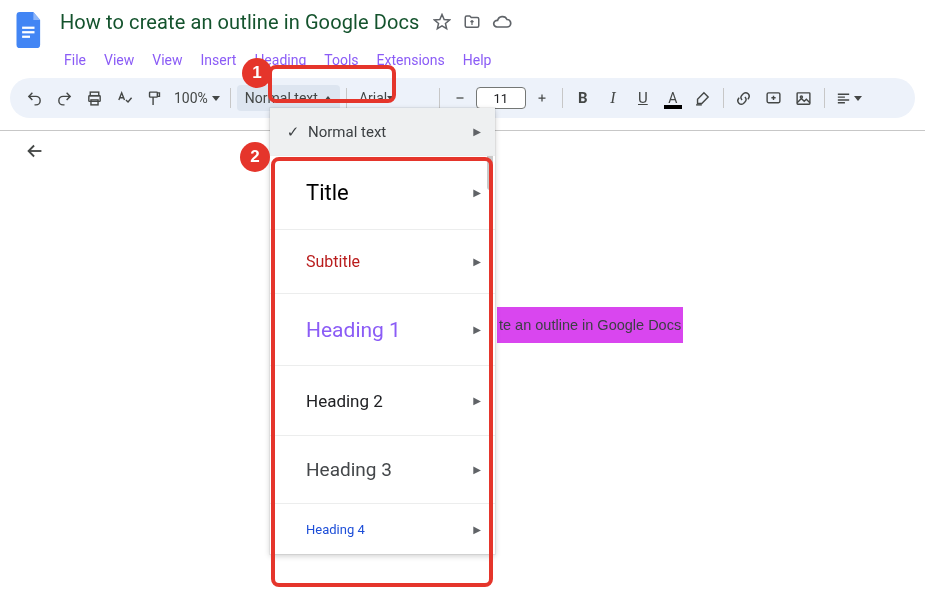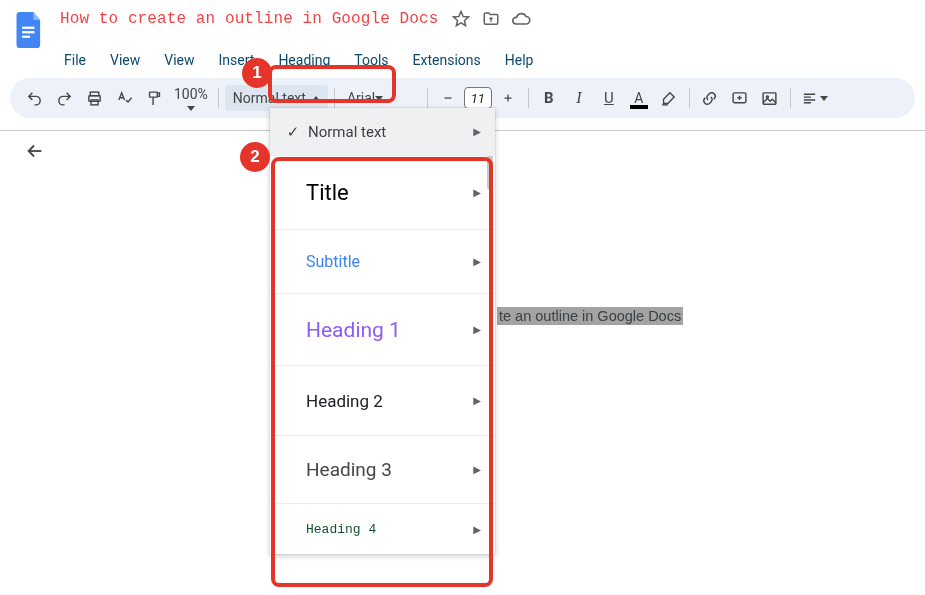--- a/index.html
+++ b/index.html
@@ -22,32 +22,31 @@
   }
   .docs-icon {
     width: 36px; height: 44px;
     display: flex; align-items: flex-start; justify-content: center;
     padding-top: 4px;
   }
   .docs-icon svg { width: 28px; height: 36px; }
   .title-area { flex: 1; }
   .title-row { display: flex; align-items: center; gap: 8px; }
   .doc-title {
-    font-size: 16px; color: #ef4444; padding: 2px 4px;
+    font-size: 20px; color: #14532d; padding: 2px 4px;
     letter-spacing: 0.1px;
-    font-family: Liberation Mono, monospace;
   }
   .title-icon {
     width: 22px; height: 22px;
     display: flex; align-items: center; justify-content: center;
     color: #5f6368; cursor: pointer;
   }
   .menubar {
-    display: flex; gap: 8px; margin-top: 18px;
-    font-size: 14px; color: #0c4a6e;
+    display: flex; gap: 2px; margin-top: 12px;
+    font-size: 14px; color: #8b5cf6;
   }
   .menubar-item {
     padding: 4px 8px; border-radius: 4px; cursor: pointer;
   }
   
   .toolbar-wrap {
     margin: 6px 10px 0 10px;
     background: #edf2fa;
     border-radius: 24px;
     padding: 4px 10px;
@@ -58,40 +57,39 @@
   }
   .tbtn {
     min-width: 28px; height: 28px;
     display: flex; align-items: center; justify-content: center;
     color: #444746;
     border-radius: 4px;
     cursor: pointer;
     padding: 0 4px;
   }
   .tsep { width: 1px; height: 20px; background: #c7c7c7; margin: 0 4px; }
-  .zoom { font-size: 14px; color: #444746; padding: 0 4px; display:flex; align-items:center; gap:4px;flex-direction:column;}
+  .zoom { font-size: 14px; color: #444746; padding: 0 4px; display:flex; align-items:center; gap:4px;}
   .style-btn {
     display: flex; align-items: center; gap: 6px;
     padding: 2px 8px; border-radius: 4px;
     font-size: 14px; color: #444746;
     background: #dde5f0;
     height: 26px;
   }
   .font-btn {
     display: flex; align-items: center; 
     font-size: 14px; color: #444746; padding: 0 6px;
     min-width: 80px;
   }
   .fsize-group { display:flex; align-items:center; gap:2px;}
   .fsize-box {
-    width: 28px; height: 22px; border: 1px solid #747775;
+    width: 50px; height: 22px; border: 1px solid #747775;
     border-radius: 4px; font-size: 13px;
     display:flex; align-items:center; justify-content:center;
     background:#fff;
-    font-style:italic;
   }
   .text-color { position: relative; }
   .text-color .bar {
     position:absolute; bottom:3px; left:5px; right:5px; height:4px; background:#000;
   }
   .highlight-pen svg { color:#444746; }
   
   .callout {
     position: absolute;
     border: 4px solid #e5352b;
@@ -128,46 +126,46 @@
     position: relative;
   }
   .dd-row.selected { background: #eef0f1; }
   .dd-check { width: 22px; color:#3c4043; display:flex; justify-content:center; }
   .dd-label { flex: 1; padding: 0 4px; color:#3c4043; }
   .dd-arrow { color:#606367; font-size:10px; }
   .dd-row.normal { height: 48px; font-size: 15px; }
   .dd-row.title { height: 74px; }
   .dd-row.title .dd-label { font-size: 22px; color:#000; padding-left:24px; }
   .dd-row.subtitle { height: 64px; }
-  .dd-row.subtitle .dd-label { font-size: 16px; color:#3b82f6; padding-left:24px;}
+  .dd-row.subtitle .dd-label { font-size: 16px; color:#b91c1c; padding-left:24px;}
   .dd-row.h1 { height: 72px; }
   .dd-row.h1 .dd-label { font-size: 21px; color:#8b5cf6; padding-left:24px;}
   .dd-row.h2 { height: 70px; }
   .dd-row.h2 .dd-label { font-size: 17px; color:#202124; padding-left:24px;}
   .dd-row.h3 { height: 68px; }
   .dd-row.h3 .dd-label { font-size: 19px; color:#44474a; padding-left:24px;}
   .dd-row.h4 { height: 50px; border-bottom:none;}
-  .dd-row.h4 .dd-label { font-size: 13px; color:#14532d; padding-left:24px;font-family:Liberation Mono, monospace;}
+  .dd-row.h4 .dd-label { font-size: 13px; color:#1d4ed8; padding-left:24px;}
   .dd-scrollbar {
     position:absolute; right:2px; top:2px; width:6px; height:80px;
     background:#c9c9c9; border-radius:3px;
   }
   
   .canvas-sep {
     border: none; border-top: 1px solid #c7c7c7;
     margin: 12px 0 0 0;
   }
   .back-arrow {
     position:absolute; top: 140px; left: 24px;
     color:#444746; cursor:pointer;
   }
   .doc-text {
     position:absolute; top:307px; left:497px;
-    background:#a3a3a3; color:#3c4043;
-    font-size: 14.5px; padding: 1px 2px;
+    background:#d946ef; color:#3c4043;
+    font-size: 14.5px; padding: 10px 2px;
     font-family: Arial, sans-serif;
   }
   .tri-up { width:0;height:0;border-left:4px solid transparent;border-right:4px solid transparent;border-bottom:5px solid #444746;}
   .tri-down { width:0;height:0;border-left:4px solid transparent;border-right:4px solid transparent;border-top:5px solid #444746;}
 </style>
 </head>
 <body>
 
 <div class="header">
   <div class="docs-icon">

